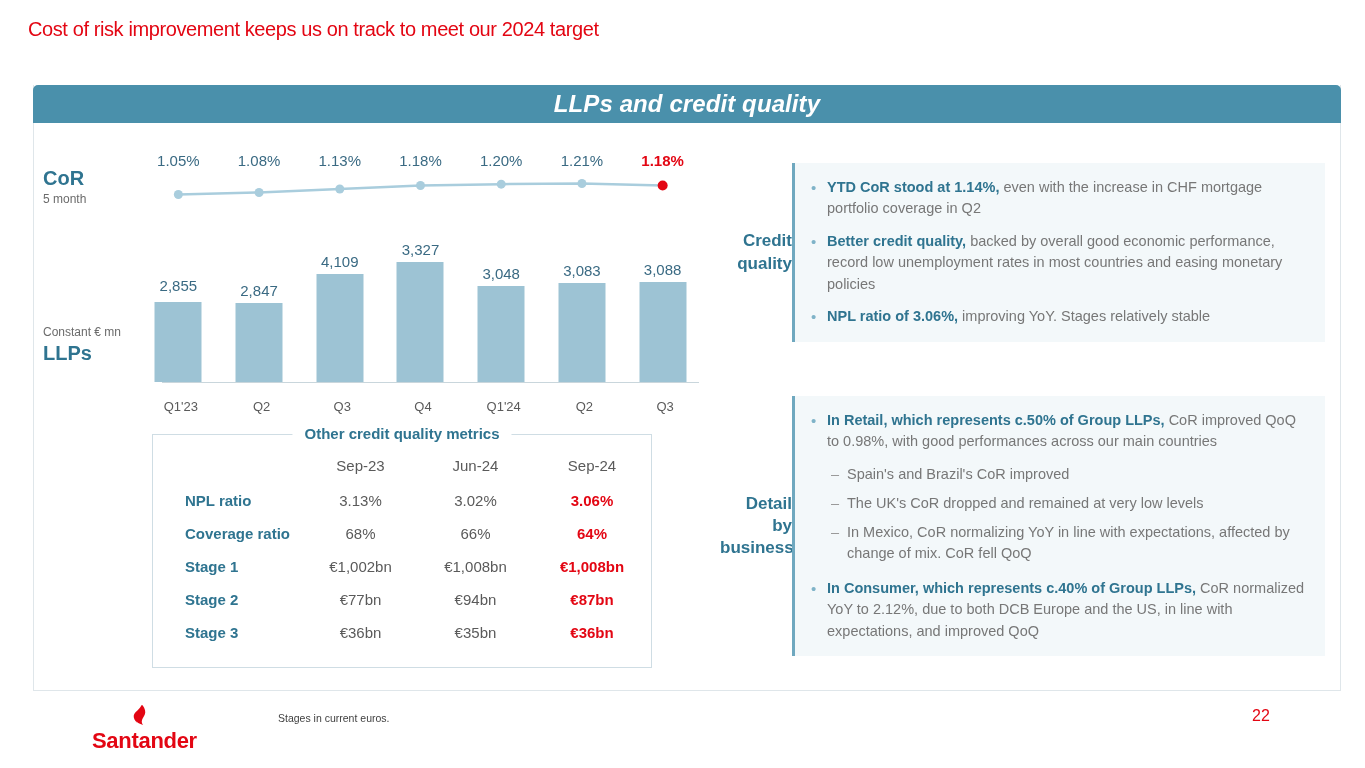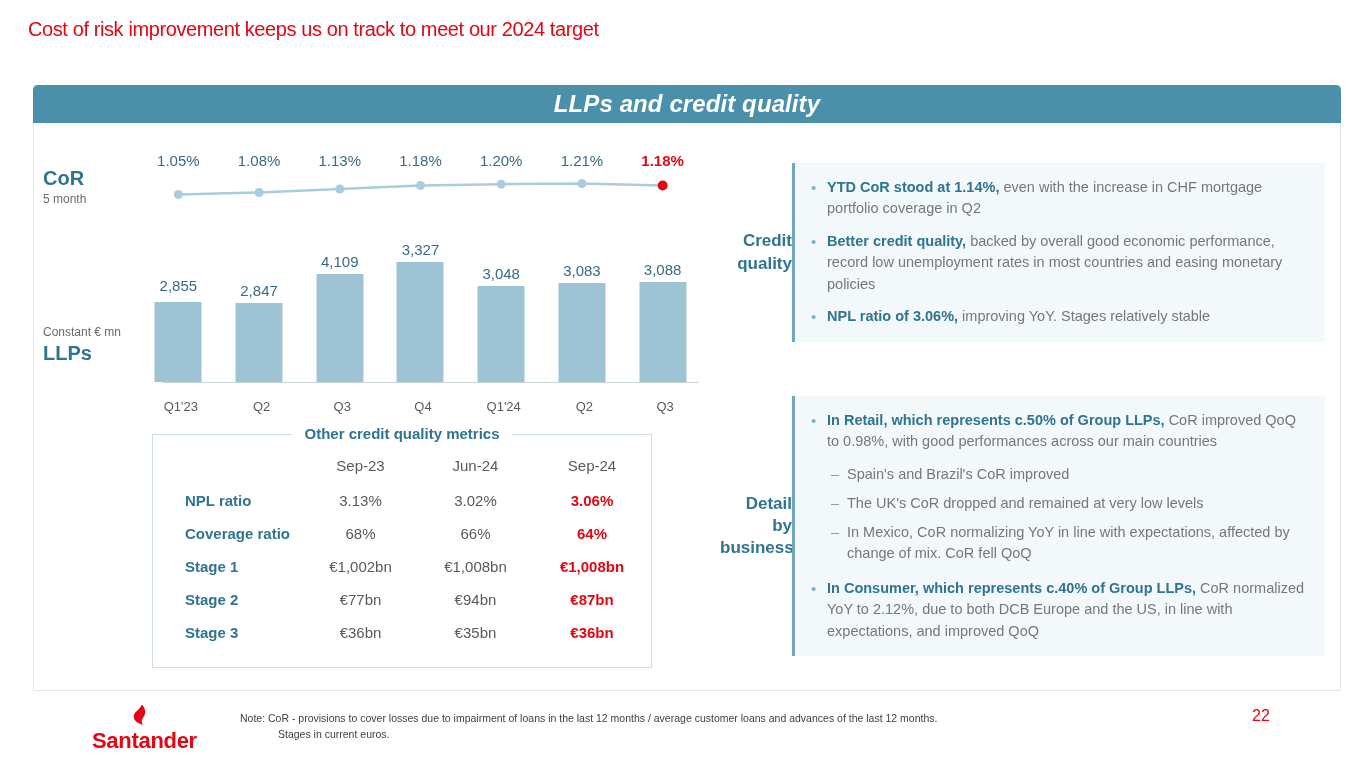--- a/index.html
+++ b/index.html
@@ -471,17 +471,16 @@
 
 <div id="logo">
   <svg id="logo-flame" width="26" height="26" viewBox="0 0 26 26">
     <path d="M13.6 3.2c2.5 3.5 3.3 6.6 2.2 9.3-0.7 1.8-1.9 3.2-2.6 4.9-0.8 1.9-0.5 3.9 0.9 5.6-3.6-1-6.6-2.7-8.3-5.2-1.7-2.6-1.4-5.3 0.7-7.5 1.4-1.5 3-2.7 4.2-4.3 0.9-1.2 1.4-1.9 1.6-2.8z" fill="#e30613"></path>
     <path d="M10.2 9.4c-1.3 1.3-2.6 2.4-3.6 3.8-1.3 1.8-1.4 3.7-0.3 5.6 0.4 0.7 1 1.4 1.7 2-1.6-3.3-1.2-6.3 1.3-9 0.3-0.4 0.6-0.8 0.9-1.2z" fill="#e30613" opacity="0.75"></path>
   </svg>
   <span id="logo-text">Santander</span>
 </div>
 
 <div id="note">
-  <div>Note: CoR - provisions to cover losses due to impairment of loans in the last 12 months / average customer loans and advances of the last 12 months.</div>
   <div id="note-line2">Stages in current euros.</div>
 </div>
 
 <div id="page-num">22</div>
 
 </body></html>

